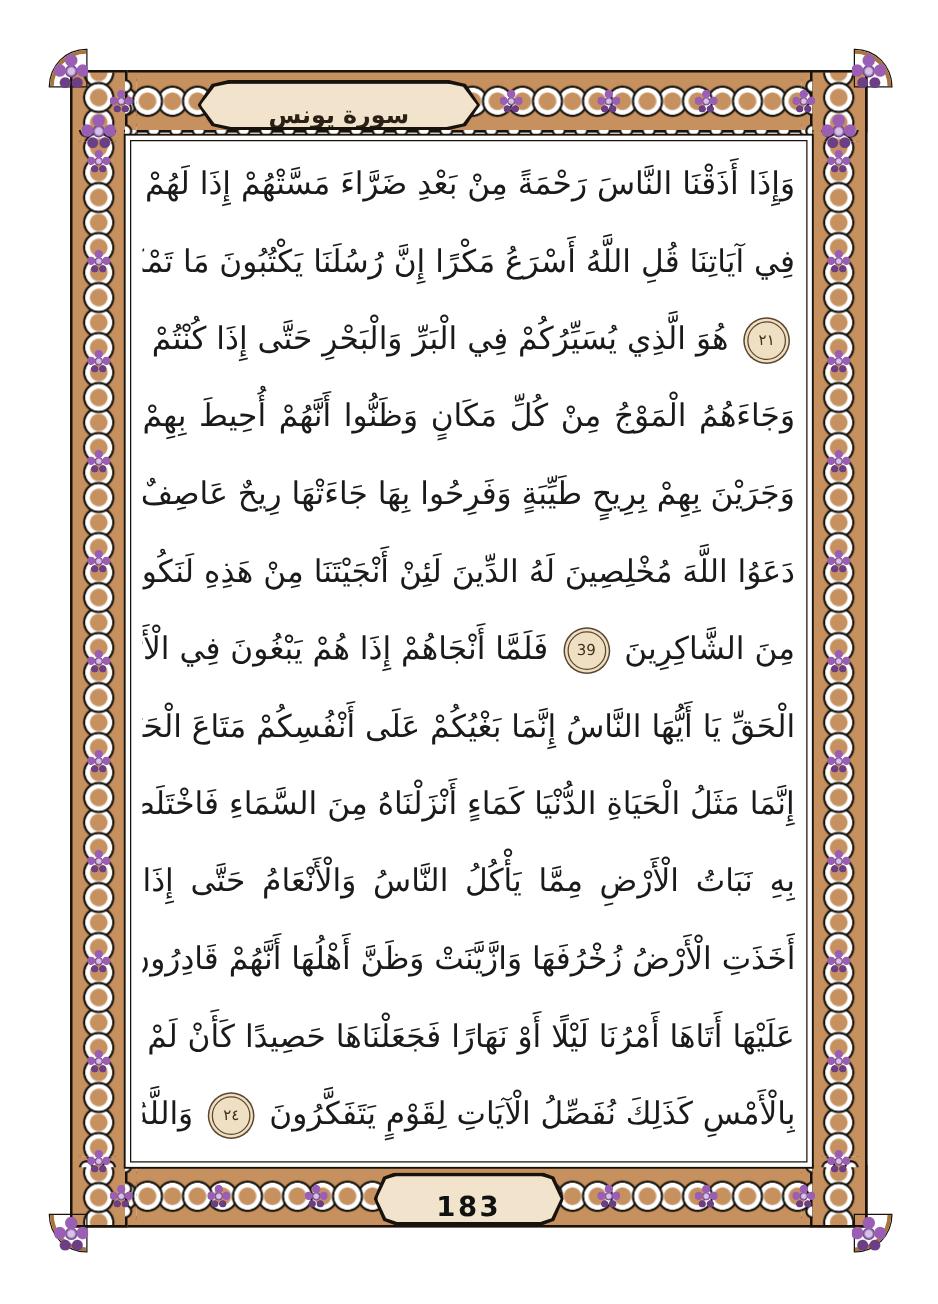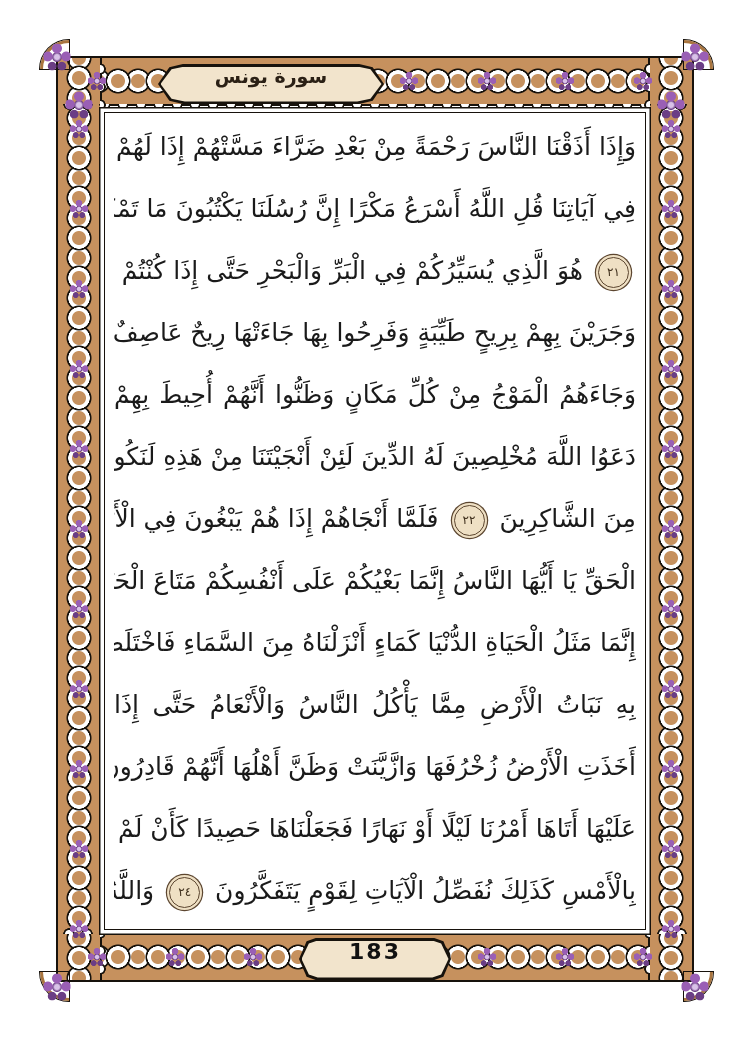--- a/index.html
+++ b/index.html
@@ -58,21 +58,21 @@
   .curl-tr{left:684px;top:40px;border-left:none;border-bottom:none;border-radius:0 100% 0 0;}
   .curl-bl{left:40px;top:972px;border-right:none;border-top:none;border-radius:0 0 0 100%;}
   .curl-br{left:684px;top:972px;border-left:none;border-top:none;border-radius:0 0 100% 0;}
 
   
   .cart{position:absolute;z-index:4;}
   .cart-shape{position:absolute;inset:0;background:var(--ink);
     clip-path:polygon(0% 50%,5% 8%,11% 0%,89% 0%,95% 8%,100% 50%,95% 92%,89% 100%,11% 100%,5% 92%);}
   .cart-fill{position:absolute;inset:2.5px;background:var(--cream);
     clip-path:polygon(0% 50%,5% 8%,11% 0%,89% 0%,95% 8%,100% 50%,95% 92%,89% 100%,11% 100%,5% 92%);
-    display:flex;align-items:flex-start;justify-content:center;}
+    display:flex;align-items:flex-end;justify-content:center;}
   .cart-text{font-family:"DejaVu Sans",sans-serif;color:#2B2015;font-weight:bold;
     font-size:19px;line-height:1;direction:rtl;white-space:nowrap;}
   .cart-juz{left:430px;top:64px;width:214px;height:40px;}
   .cart-surah{left:158px;top:64px;width:226px;height:40px;}
   .cart-pageno{left:299px;top:938px;width:152px;height:42px;z-index:4;}
   .pageno-text{font-size:22px;letter-spacing:2px;color:#111;}
 
   
   .text-frame{position:absolute;left:104px;top:112px;width:542px;height:818px;
     background:#fff;border:1.5px solid var(--ink);
@@ -163,24 +163,24 @@
     <div class="cart-fill">
       <span class="cart-text">سورة يونس</span>
     </div>
   </div>
 
   <div class="text-frame"></div>
   <div class="lines" id="lines-host">
       <div class="qline" dir="rtl"><span>وَإِذَا أَذَقْنَا النَّاسَ رَحْمَةً مِنْ بَعْدِ ضَرَّاءَ مَسَّتْهُمْ إِذَا لَهُمْ مَكْرٌ</span></div>
       <div class="qline" dir="rtl"><span>فِي آيَاتِنَا قُلِ اللَّهُ أَسْرَعُ مَكْرًا إِنَّ رُسُلَنَا يَكْتُبُونَ مَا تَمْكُرُونَ</span></div>
       <div class="qline" dir="rtl"><span class="medallion">٢١</span> <span>هُوَ الَّذِي يُسَيِّرُكُمْ فِي الْبَرِّ وَالْبَحْرِ حَتَّى إِذَا كُنْتُمْ فِي الْفُلْكِ</span></div>
+      <div class="qline" dir="rtl"><span>وَجَاءَهُمُ الْمَوْجُ مِنْ كُلِّ مَكَانٍ وَظَنُّوا أَنَّهُمْ أُحِيطَ بِهِمْ</span></div>
       <div class="qline" dir="rtl"><span>وَجَرَيْنَ بِهِمْ بِرِيحٍ طَيِّبَةٍ وَفَرِحُوا بِهَا جَاءَتْهَا رِيحٌ عَاصِفٌ</span></div>
-      <div class="qline" dir="rtl"><span>وَجَاءَهُمُ الْمَوْجُ مِنْ كُلِّ مَكَانٍ وَظَنُّوا أَنَّهُمْ أُحِيطَ بِهِمْ</span></div>
       <div class="qline" dir="rtl"><span>دَعَوُا اللَّهَ مُخْلِصِينَ لَهُ الدِّينَ لَئِنْ أَنْجَيْتَنَا مِنْ هَذِهِ لَنَكُونَنَّ</span></div>
-      <div class="qline" dir="rtl"><span>مِنَ الشَّاكِرِينَ</span> <span class="medallion">٢٢</span> <span>فَلَمَّا أَنْجَاهُمْ إِذَا هُمْ يَبْغُونَ فِي الْأَرْضِ بِغَيْرِ</span></div>
+      <div class="qline" dir="rtl"><span>مِنَ الشَّاكِرِينَ</span> <span class="medallion">39</span> <span>فَلَمَّا أَنْجَاهُمْ إِذَا هُمْ يَبْغُونَ فِي الْأَرْضِ بِغَيْرِ</span></div>
       <div class="qline" dir="rtl"><span>الْحَقِّ يَا أَيُّهَا النَّاسُ إِنَّمَا بَغْيُكُمْ عَلَى أَنْفُسِكُمْ مَتَاعَ الْحَيَاةِ</span></div>
       <div class="qline" dir="rtl"><span>إِنَّمَا مَثَلُ الْحَيَاةِ الدُّنْيَا كَمَاءٍ أَنْزَلْنَاهُ مِنَ السَّمَاءِ فَاخْتَلَطَ</span></div>
       <div class="qline" dir="rtl"><span>بِهِ نَبَاتُ الْأَرْضِ مِمَّا يَأْكُلُ النَّاسُ وَالْأَنْعَامُ حَتَّى إِذَا</span></div>
       <div class="qline" dir="rtl"><span>أَخَذَتِ الْأَرْضُ زُخْرُفَهَا وَازَّيَّنَتْ وَظَنَّ أَهْلُهَا أَنَّهُمْ قَادِرُونَ</span></div>
       <div class="qline" dir="rtl"><span>عَلَيْهَا أَتَاهَا أَمْرُنَا لَيْلًا أَوْ نَهَارًا فَجَعَلْنَاهَا حَصِيدًا كَأَنْ لَمْ تَغْنَ</span></div>
       <div class="qline" dir="rtl"><span>بِالْأَمْسِ كَذَلِكَ نُفَصِّلُ الْآيَاتِ لِقَوْمٍ يَتَفَكَّرُونَ</span> <span class="medallion">٢٤</span> <span>وَاللَّهُ يَدْعُو</span></div>
     </div>
 
   <div class="cart cart-pageno">
     <div class="cart-shape"></div>

